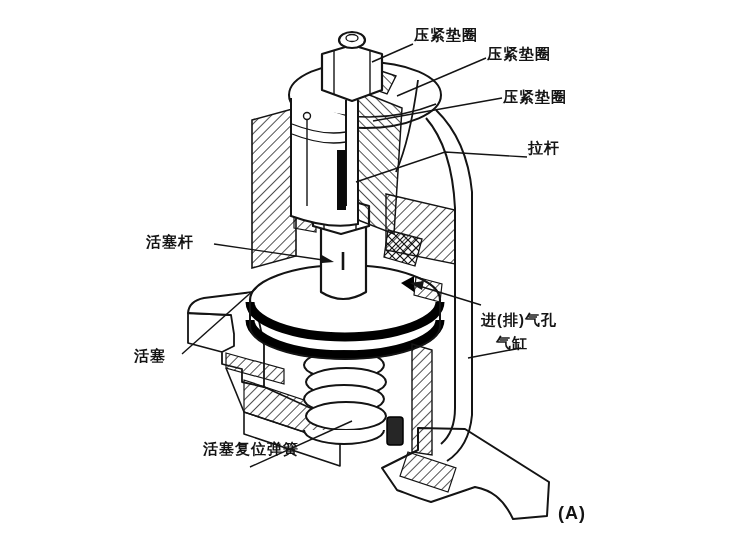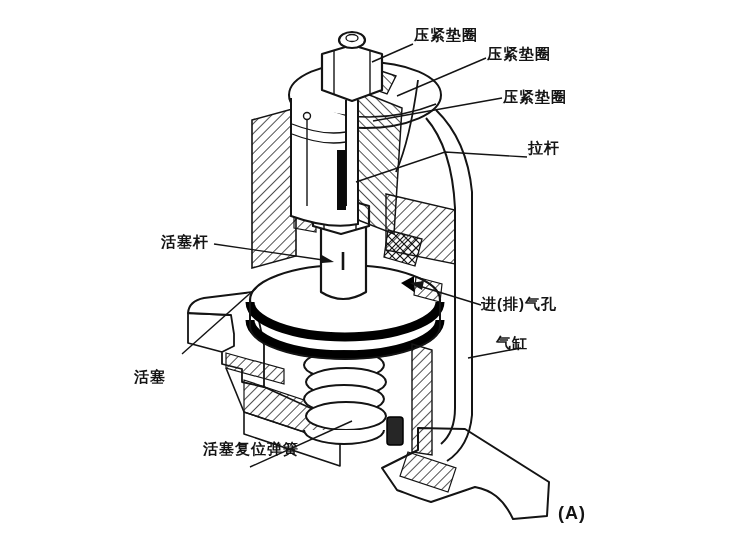--- a/index.html
+++ b/index.html
@@ -153,19 +153,19 @@
     <g fill="#141414" stroke="none">
       <polygon points="334,262 320,254 322,263"></polygon>
       <polygon points="410,283 424,281 422,290"></polygon>
     </g>
   </svg>
 
   <div class="label" style="left:414px;top:27px">压紧垫圈</div>
   <div class="label" style="left:487px;top:46px">压紧垫圈</div>
   <div class="label" style="left:503px;top:89px">压紧垫圈</div>
   <div class="label" style="left:528px;top:140px">拉杆</div>
-  <div class="label" style="left:161px;top:234px">活塞杆</div>
-  <div class="label" style="left:481px;top:296px">进(排)气孔</div>
+  <div class="label" style="left:146px;top:234px">活塞杆</div>
+  <div class="label" style="left:481px;top:312px">进(排)气孔</div>
   <div class="label" style="left:496px;top:335px">气缸</div>
-  <div class="label" style="left:134px;top:369px">活塞</div>
+  <div class="label" style="left:134px;top:348px">活塞</div>
   <div class="label" style="left:203px;top:441px">活塞复位弹簧</div>
   <div class="caption" style="left:558px;top:503px">(A)</div>
 </div>
 
 </body></html>

